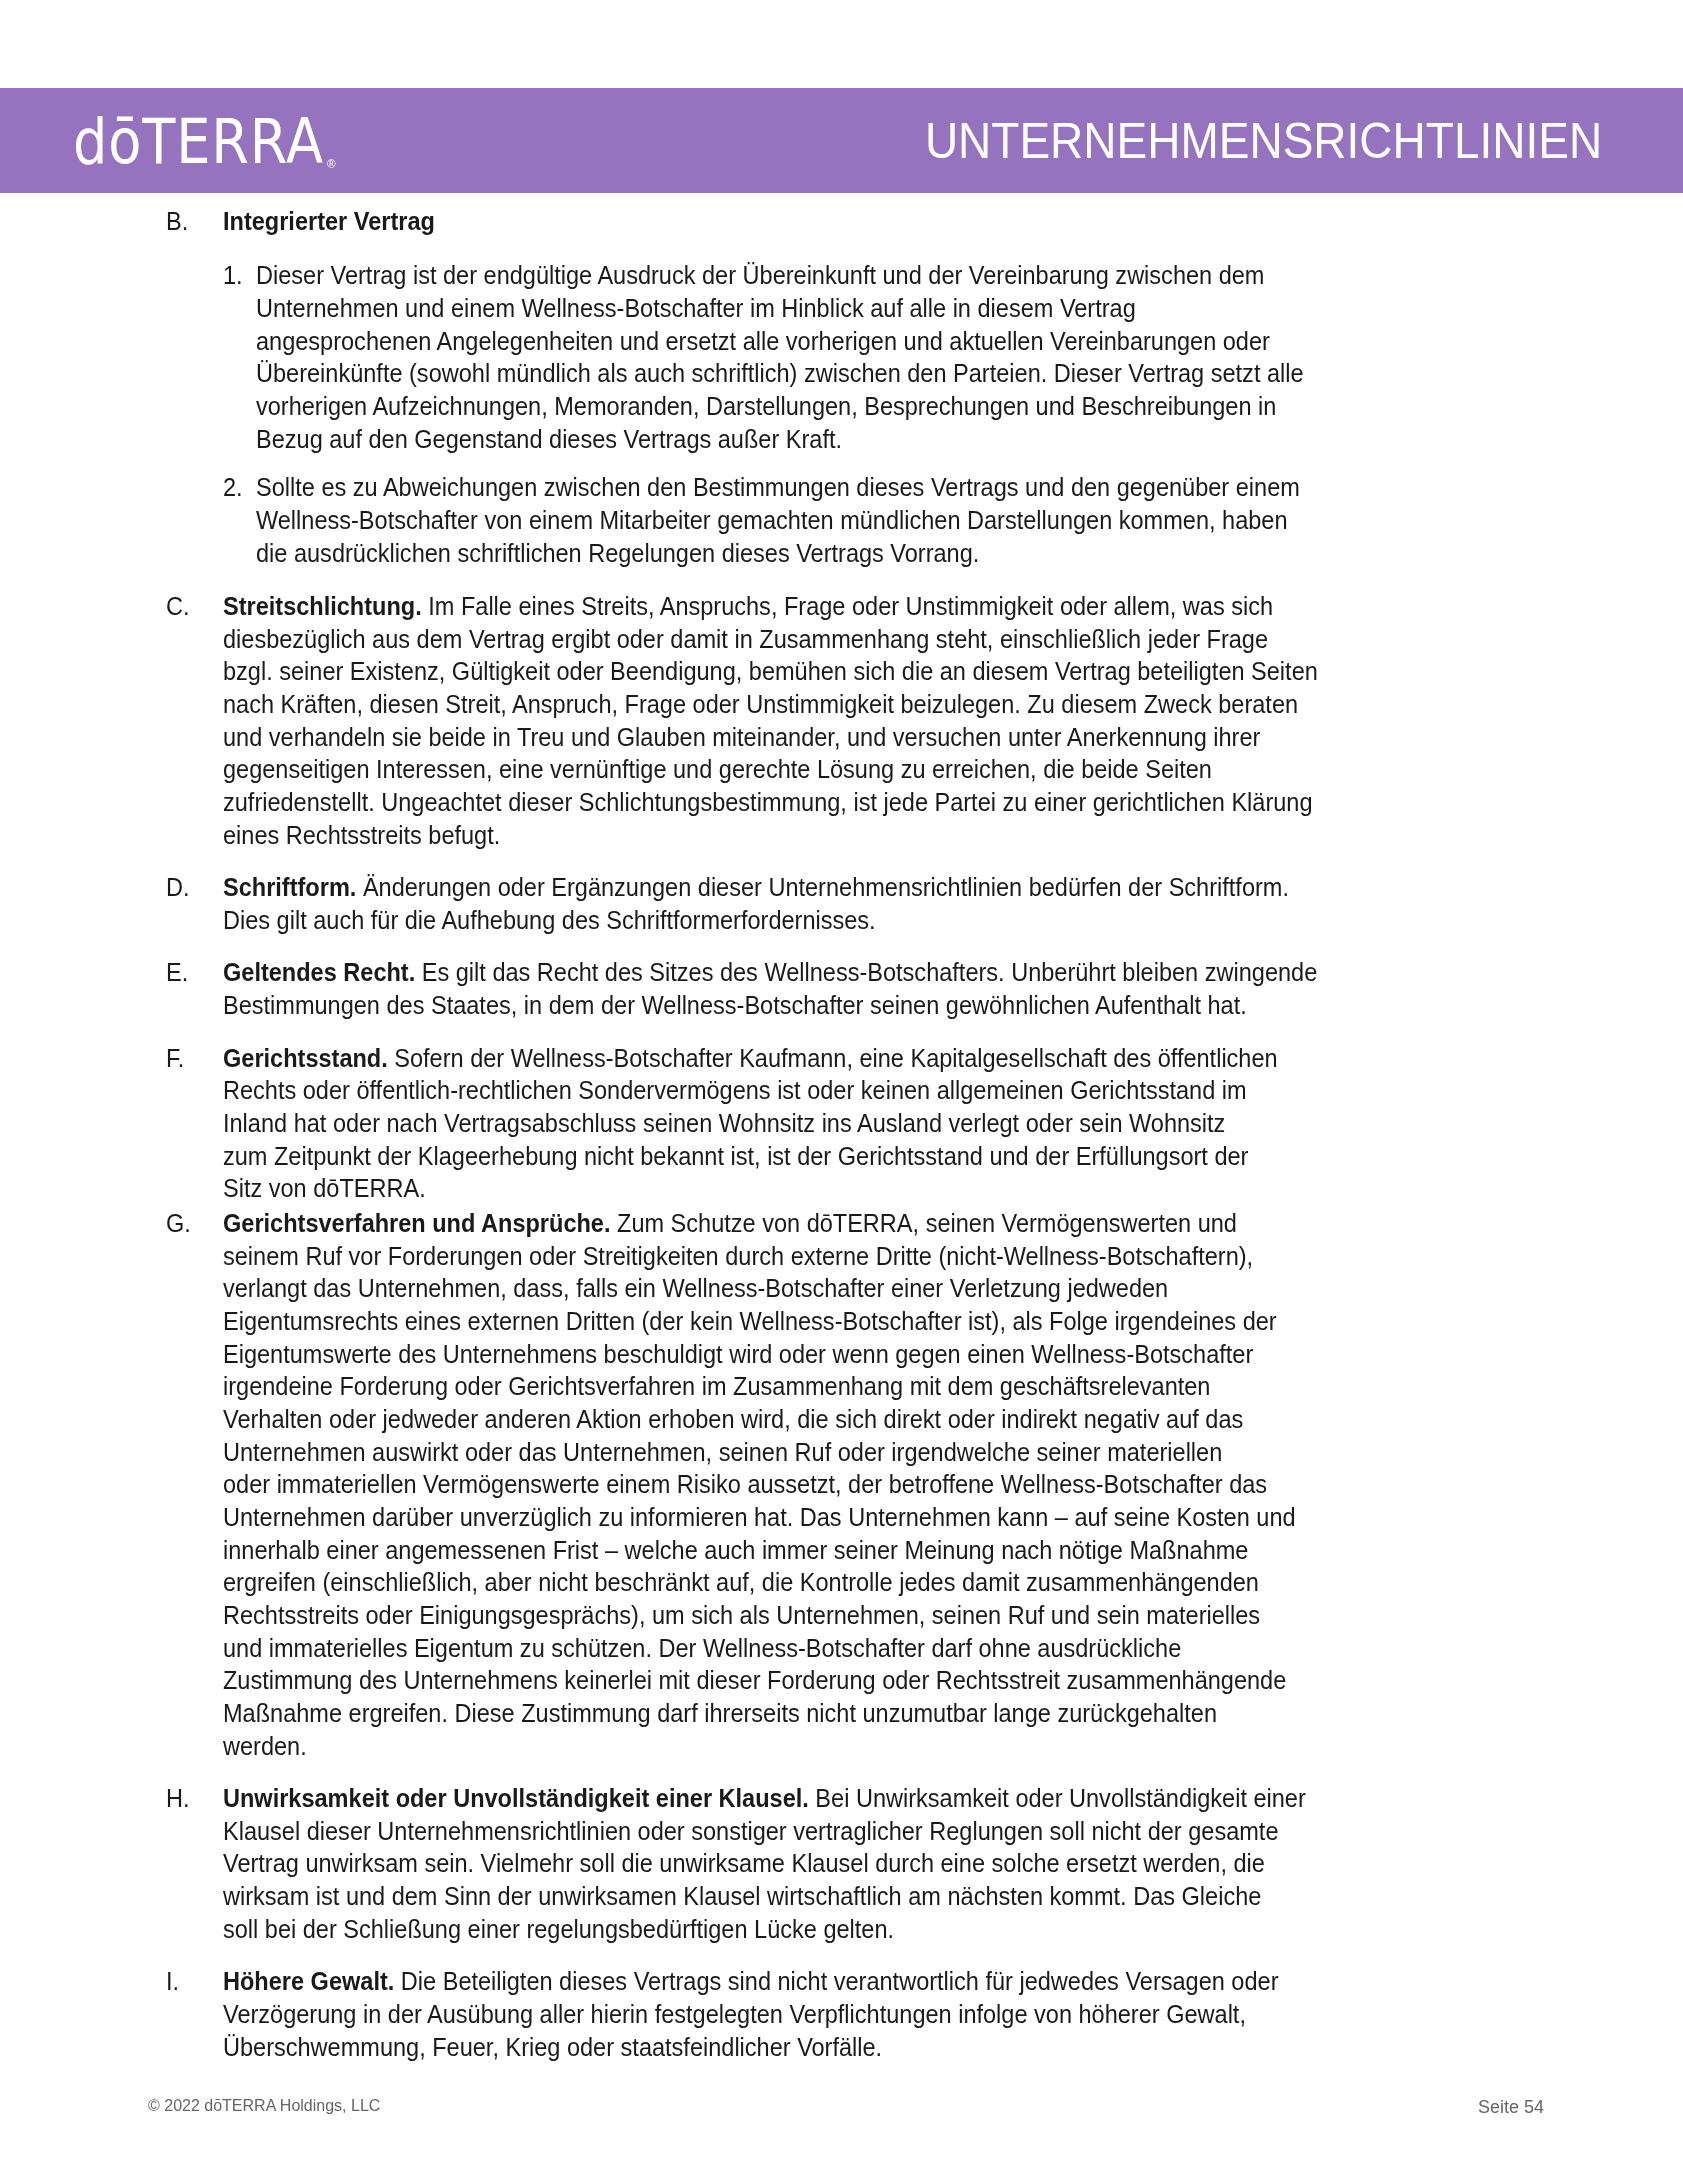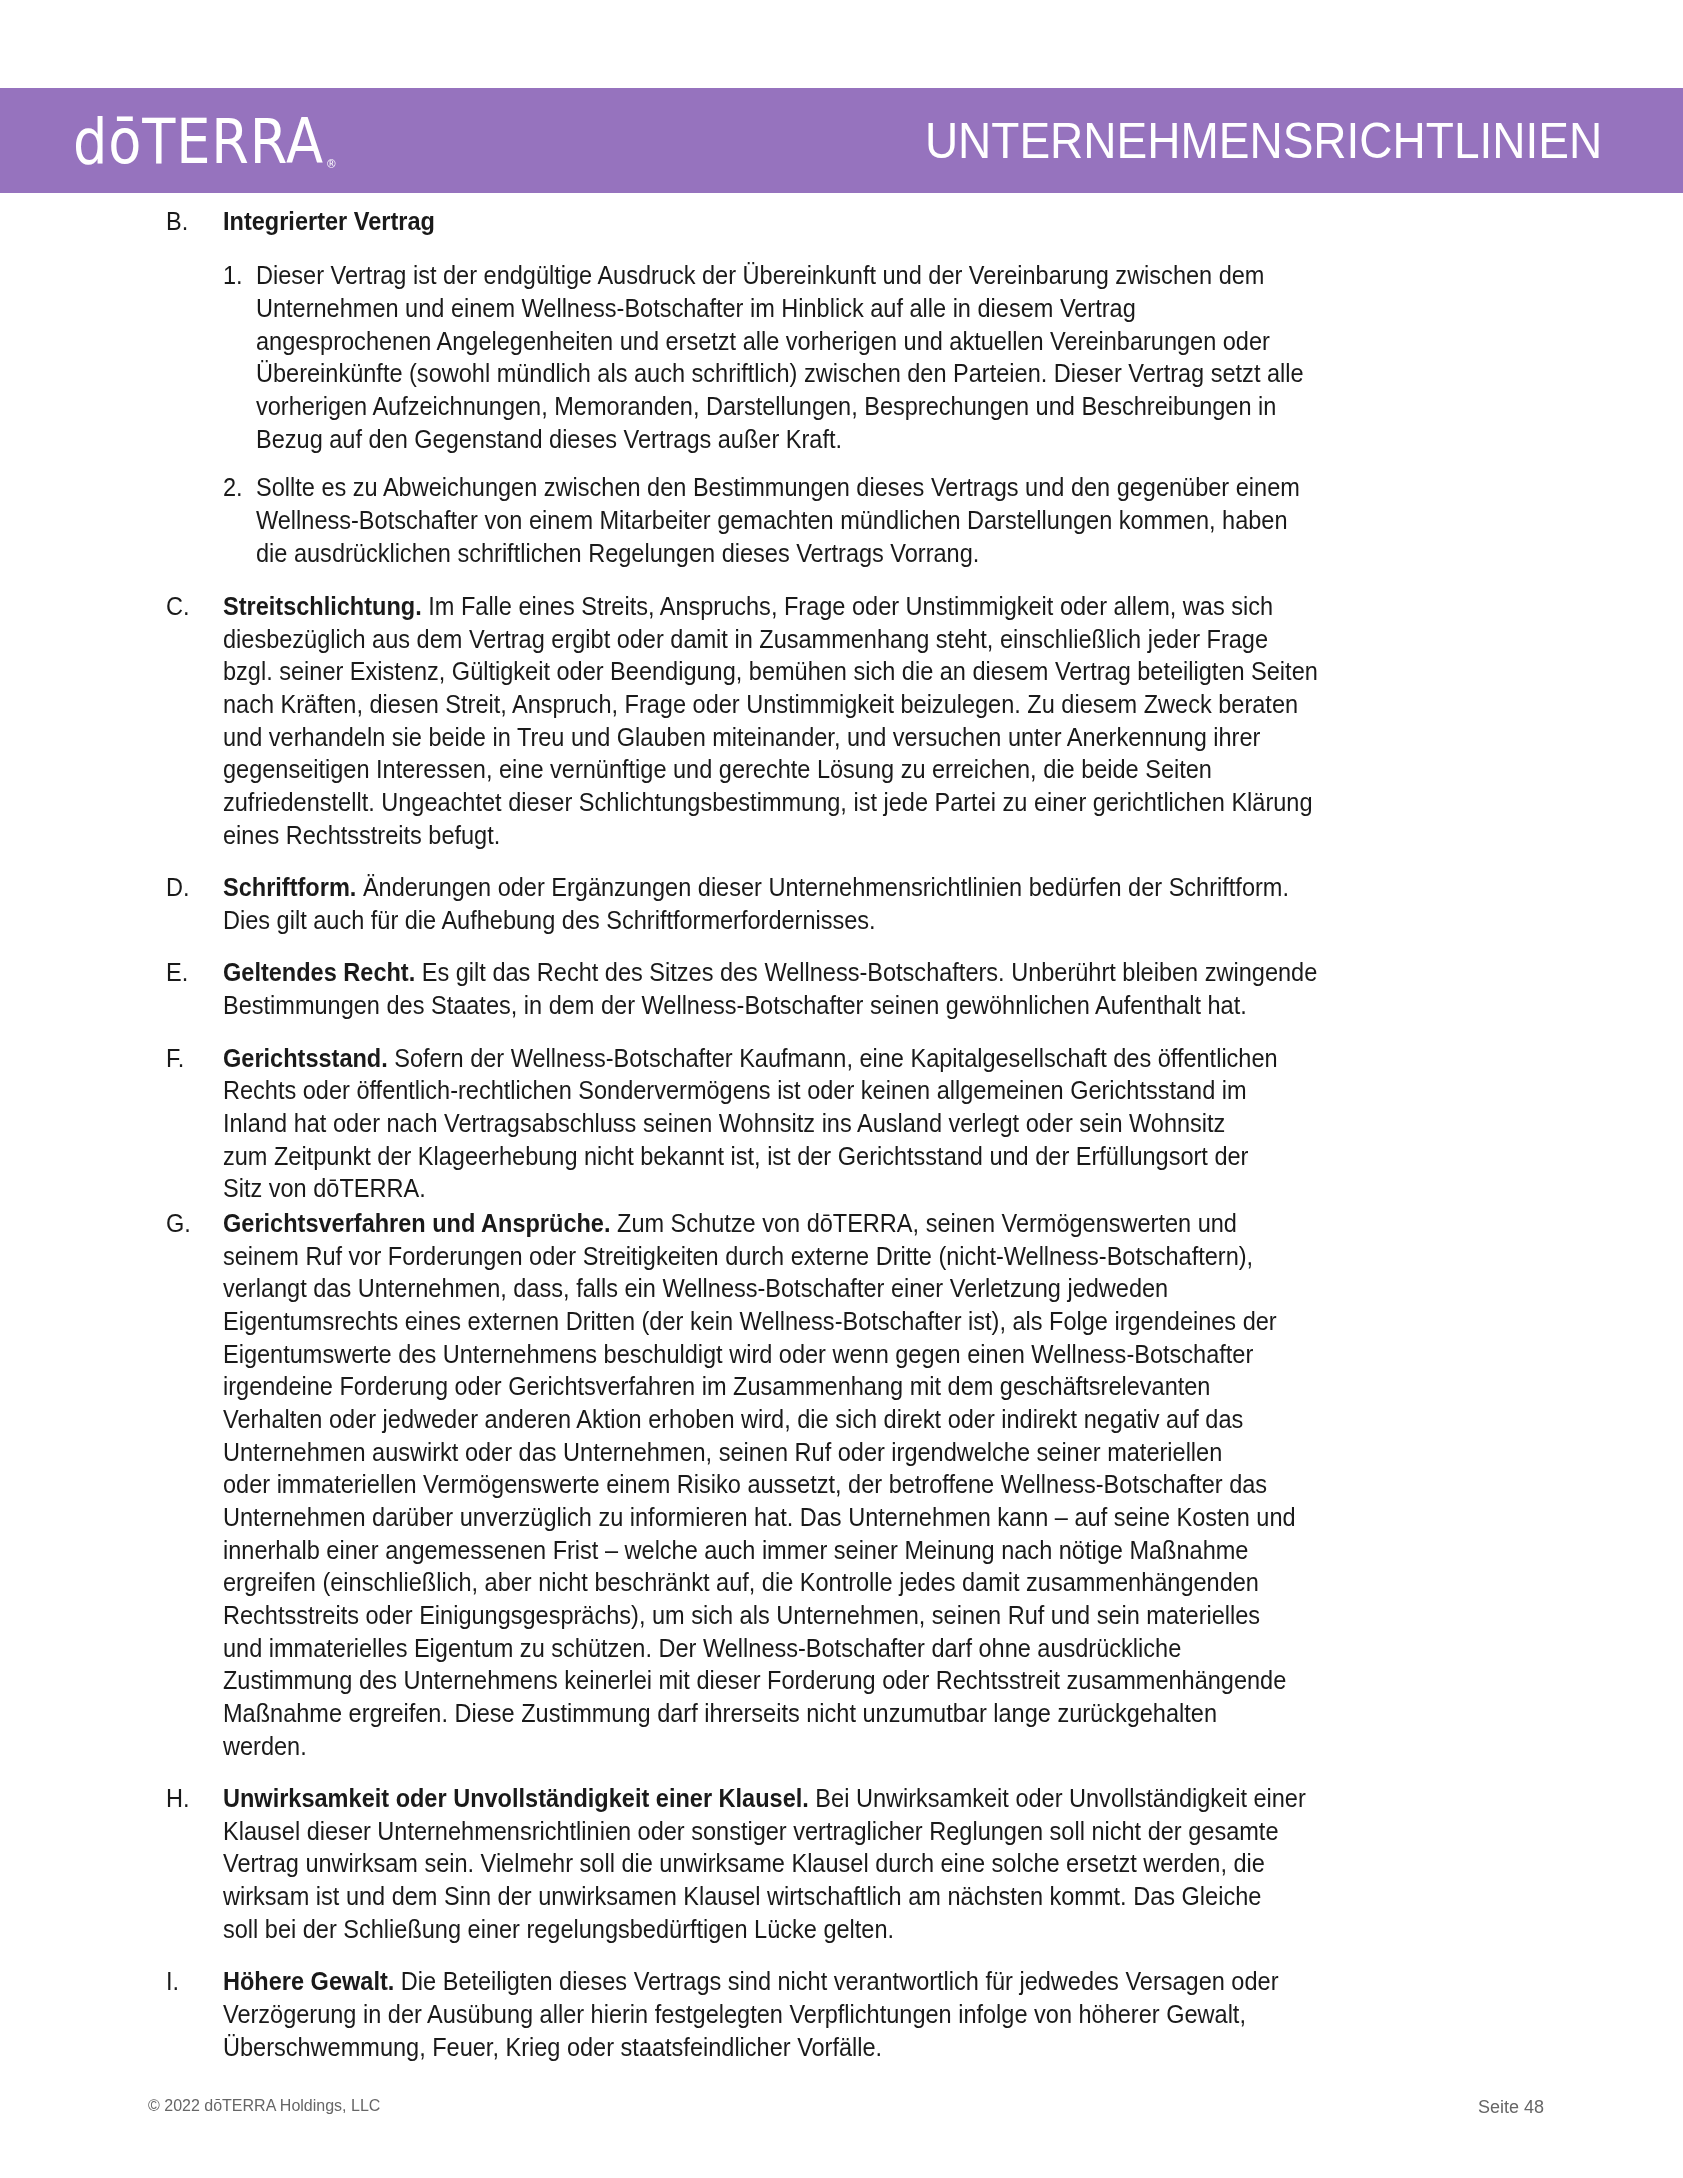--- a/index.html
+++ b/index.html
@@ -101,14 +101,14 @@
   <div class="line" style="left:223px; top:1880px;">wirksam ist und dem Sinn der unwirksamen Klausel wirtschaftlich am nächsten kommt. Das Gleiche</div>
   <div class="line" style="left:223px; top:1913px;">soll bei der Schließung einer regelungsbedürftigen Lücke gelten.</div>
 
   <div class="marker" style="left:166px; top:1965px;">I.</div>
   <div class="line" style="left:223px; top:1965px;"><b>Höhere Gewalt.</b><span> Die Beteiligten dieses Vertrags sind nicht verantwortlich für jedwedes Versagen oder</span></div>
   <div class="line" style="left:223px; top:1998px;">Verzögerung in der Ausübung aller hierin festgelegten Verpflichtungen infolge von höherer Gewalt,</div>
   <div class="line" style="left:223px; top:2031px;">Überschwemmung, Feuer, Krieg oder staatsfeindlicher Vorfälle.</div>
 </div>
 
 <div class="footer-left">© 2022 dōTERRA Holdings, LLC</div>
-<div class="footer-right">Seite 48</div>
+<div class="footer-right">Seite 54</div>
 
 
 </body></html>

